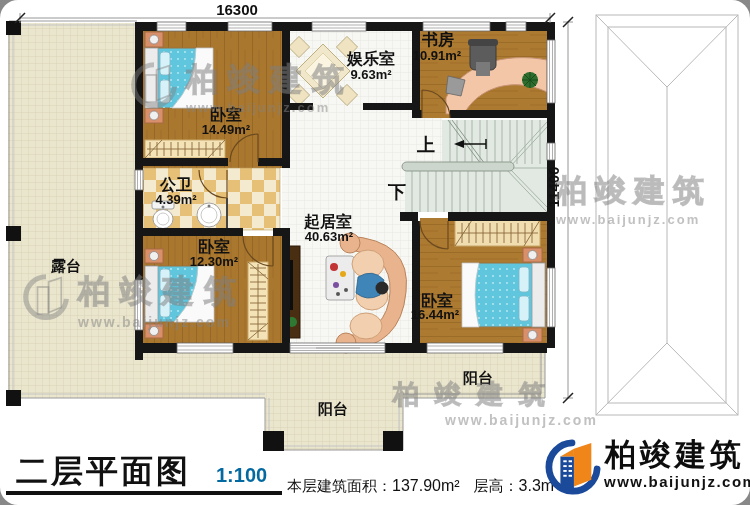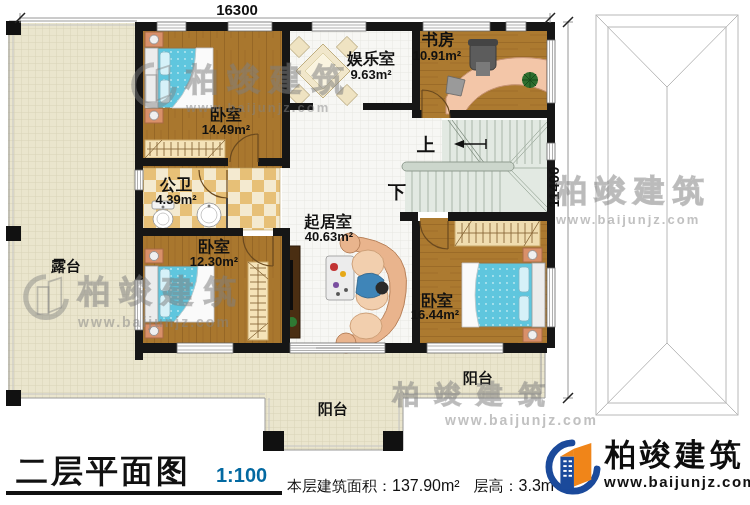--- a/index.html
+++ b/index.html
@@ -1,17 +1,17 @@
 <!DOCTYPE html>
 <html><head>
 <meta charset="utf-8">
 <style>
   html,body{margin:0;padding:0;background:#888;}
   .canvas{position:relative;width:750px;height:505px;background:#ffffff;overflow:hidden;
-          font-family:"Liberation Sans",sans-serif;}
+          font-family:"Liberation Sans",sans-serif;border-radius:18px;}
   .plan-svg{position:absolute;left:0;top:0;}
   
   .wm{position:absolute;pointer-events:none;white-space:nowrap;z-index:5;}
   .wm-row{display:flex;align-items:flex-start;gap:6px;}
   .wm-cn{font-weight:bold;color:rgba(150,150,150,0.16);-webkit-text-stroke:1.2px rgba(125,125,125,0.45);}
   .wm-url{display:block;font-weight:bold;color:rgba(132,132,132,0.5);letter-spacing:2px;}
   .wm1 .wm-cn{font-size:32px;letter-spacing:10px;}
   .wm1 .wm-url{font-size:13px;margin-top:-2px;}
   .wm2 .wm-cn{font-size:31px;letter-spacing:8px;}
   .wm2 .wm-url{font-size:13px;}

